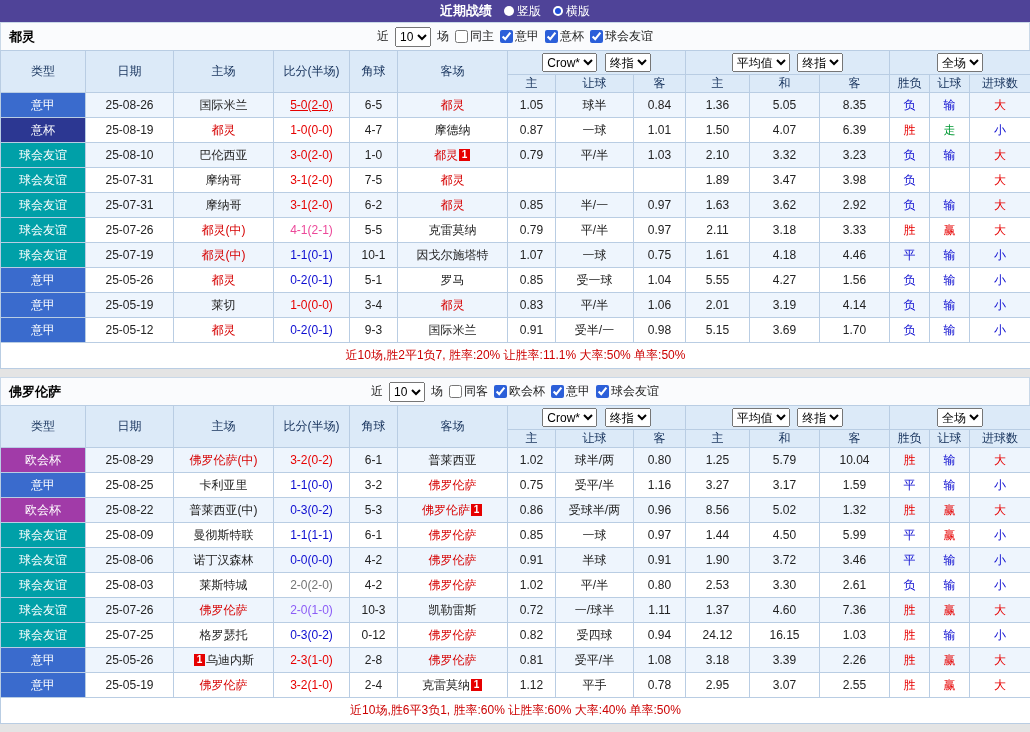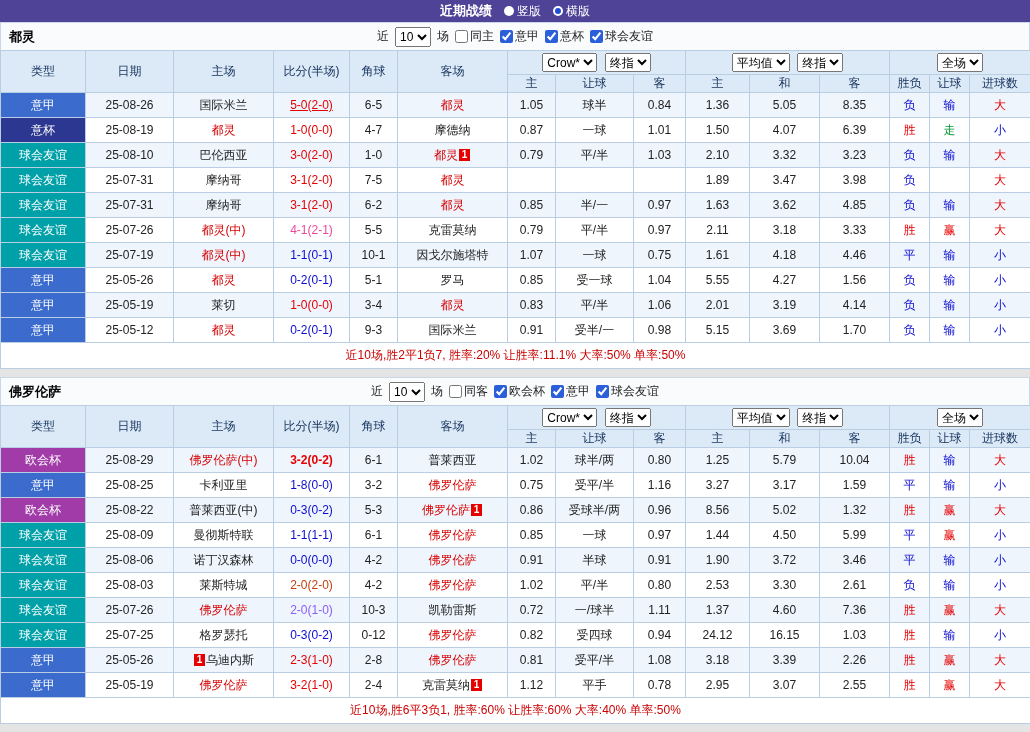--- a/index.html
+++ b/index.html
@@ -192,21 +192,21 @@
           <td>25-07-31</td>
           <td><span>摩纳哥</span></td>
           <td style="color: rgb(230, 0, 0);">3-1(2-0)</td>
           <td>6-2</td>
           <td><span class="hl">都灵</span></td>
           <td>0.85</td>
           <td>半/一</td>
           <td>0.97</td>
           <td>1.63</td>
           <td>3.62</td>
-          <td>4.85</td>
+          <td>2.92</td>
           <td style="color: rgb(11, 11, 208);">负</td>
           <td style="color: rgb(11, 11, 208);">输</td>
           <td style="color: rgb(230, 0, 0);">大</td>
         </tr>
         <tr class="even">
           <td class="type-cell" style="background: rgb(0, 160, 168);">球会友谊</td>
           <td>25-07-26</td>
           <td><span class="hl">都灵(中)</span></td>
           <td style="color: #ec4899;">4-1(2-1)</td>
           <td>5-5</td>
@@ -369,38 +369,38 @@
         <th>胜负</th>
         <th>让球</th>
         <th>进球数</th>
       </tr>
     </thead>
     <tbody>
         <tr class="odd">
           <td class="type-cell" style="background: rgb(161, 59, 168);">欧会杯</td>
           <td>25-08-29</td>
           <td><span class="hl">佛罗伦萨(中)</span></td>
-          <td style="color: rgb(230, 0, 0); font-weight: bold;">3-2(0-2)</td>
+          <td style="color: rgb(230, 0, 0);">3-2(0-2)</td>
           <td>6-1</td>
           <td><span>普莱西亚</span></td>
           <td>1.02</td>
           <td>球半/两</td>
           <td>0.80</td>
           <td>1.25</td>
           <td>5.79</td>
           <td>10.04</td>
           <td style="color: rgb(230, 0, 0);">胜</td>
           <td style="color: rgb(11, 11, 208);">输</td>
           <td style="color: rgb(230, 0, 0);">大</td>
         </tr>
         <tr class="even">
           <td class="type-cell" style="background: rgb(58, 107, 205);">意甲</td>
           <td>25-08-25</td>
           <td><span>卡利亚里</span></td>
-          <td style="color: rgb(11, 11, 208);">1-8(0-0)</td>
+          <td style="color: rgb(11, 11, 208);">1-1(0-0)</td>
           <td>3-2</td>
           <td><span class="hl">佛罗伦萨</span></td>
           <td>0.75</td>
           <td>受平/半</td>
           <td>1.16</td>
           <td>3.27</td>
           <td>3.17</td>
           <td>1.59</td>
           <td style="color: rgb(11, 11, 208);">平</td>
           <td style="color: rgb(11, 11, 208);">输</td>
@@ -454,21 +454,21 @@
           <td>3.72</td>
           <td>3.46</td>
           <td style="color: rgb(11, 11, 208);">平</td>
           <td style="color: rgb(11, 11, 208);">输</td>
           <td style="color: rgb(11, 11, 208);">小</td>
         </tr>
         <tr class="even">
           <td class="type-cell" style="background: rgb(0, 160, 168);">球会友谊</td>
           <td>25-08-03</td>
           <td><span>莱斯特城</span></td>
-          <td style="color: #c2410c;">2-0(2-0)</td>
+          <td style="color: #737373;">2-0(2-0)</td>
           <td>4-2</td>
           <td><span class="hl">佛罗伦萨</span></td>
           <td>1.02</td>
           <td>平/半</td>
           <td>0.80</td>
           <td>2.53</td>
           <td>3.30</td>
           <td>2.61</td>
           <td style="color: rgb(11, 11, 208);">负</td>
           <td style="color: rgb(11, 11, 208);">输</td>

